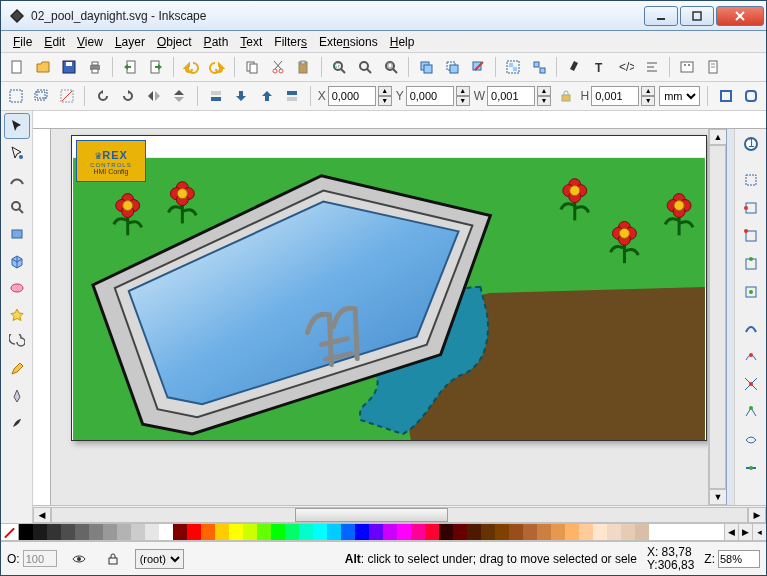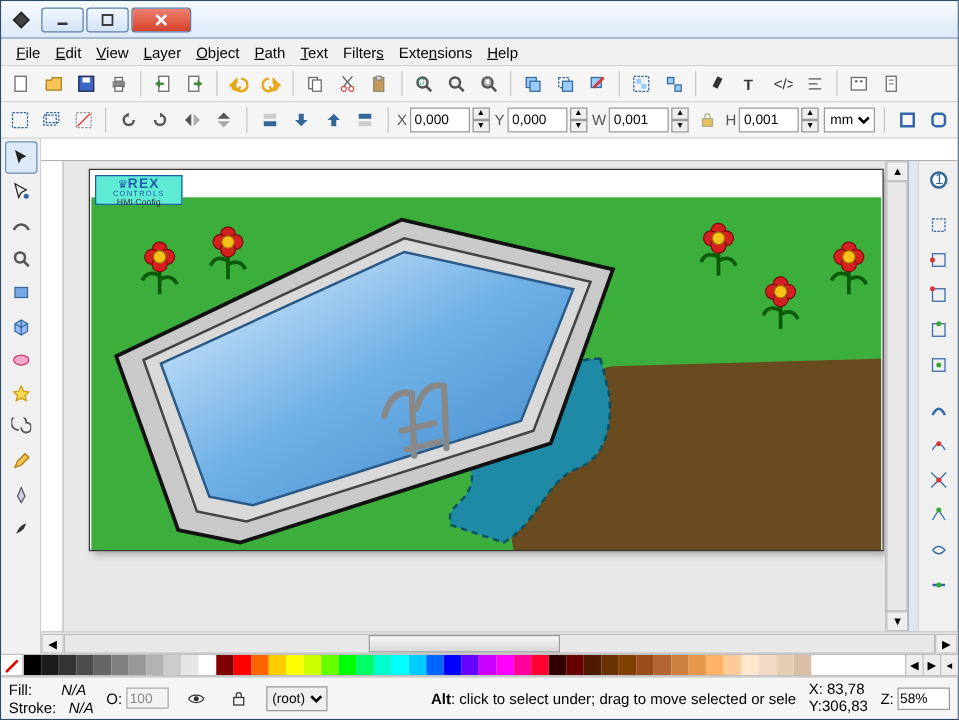--- a/index.html
+++ b/index.html
@@ -35,21 +35,21 @@
 .toolbox { width:32px; background:#f0f0f0; border-right:1px solid #d0d0d0; display:flex; flex-direction:column; align-items:center; padding:2px 0; gap:1px; }
 .toolbox .tool { width:26px; height:26px; display:flex; align-items:center; justify-content:center; border:1px solid transparent; border-radius:3px; }
 .toolbox .tool.active { border-color:#6a8fb3; background:#dce9f7; }
 
 .center { flex:1; display:flex; flex-direction:column; min-width:0; }
 .ruler-h { height:18px; background:#fff; border-bottom:1px solid #b0b0b0; }
 .canvaswrap { flex:1; display:flex; min-height:0; }
 .ruler-v { width:18px; background:#fff; border-right:1px solid #b0b0b0; }
 .canvas { flex:1; background:#e8e8e8; position:relative; overflow:hidden; }
 .page { position:absolute; left:20px; top:6px; width:636px; height:306px; background:#fff; box-shadow:3px 3px 6px rgba(0,0,0,.3); border:1px solid #333; }
-.rexbox { position:absolute; left:4px; top:4px; width:70px; height:24px; border:1px solid #1e5ea8; background:#5eead4; display:flex; flex-direction:column; align-items:center; justify-content:center; font-size:7px; color:#1e5ea8; }
+.rexbox { position:absolute; left:4px; top:4px; width:70px; height:42px; border:1px solid #1e5ea8; background:#eab308; display:flex; flex-direction:column; align-items:center; justify-content:center; font-size:7px; color:#1e5ea8; }
 .rexbox .logo { font-weight:bold; font-size:11px; color:#1e5ea8; letter-spacing:1px; }
 .rexbox .crown { color:#1e5ea8; font-size:9px; }
 .rexbox .sub { font-size:7px; color:#333; }
 .drawing { width:100%; height:100%; display:block; }
 .scroll-h { height:18px; background:#f0f0f0; border-top:1px solid #c0c0c0; display:flex; align-items:center; }
 .scroll-h .track { flex:1; height:16px; background:#e8e8e8; border:1px solid #c0c0c0; position:relative; }
 .scroll-h .thumb { position:absolute; left:35%; width:22%; height:100%; background:linear-gradient(#f8f8f8,#d8d8d8); border:1px solid #a0a0a0; }
 .sbtn { width:18px; height:16px; background:#eee; border:1px solid #c0c0c0; display:flex; align-items:center; justify-content:center; font-size:9px; }
 
 .rightdock { width:32px; background:#f0f0f0; border-left:1px solid #d0d0d0; display:flex; flex-direction:column; align-items:center; padding:2px 0; gap:2px; }
@@ -82,20 +82,21 @@
 
 <div class="window">
 
   <div class="titlebar">
     <span class="app-icon">
       <svg viewBox="0 0 16 16">
           <polygon points="8,1 15,8 8,15 1,8" fill="#222"></polygon>
           <polygon points="8,3 13,8 8,13 3,8" fill="#444"></polygon>
         </svg>
     </span>
+    <span class="title">02_pool_daynight.svg - Inkscape</span>
     <div class="winbtns">
       <div class="winbtn">
           <svg width="10" height="10">
             <line x1="1" y1="8" x2="9" y2="8" stroke="#333" stroke-width="2"></line>
           </svg>
         </div>
       <div class="winbtn">
           <svg width="10" height="10">
             <rect x="1" y="1" width="8" height="8" fill="none" stroke="#333" stroke-width="1.5"></rect>
           </svg>
@@ -669,24 +670,20 @@
         <div class="sw" style="background: rgb(242, 217, 198);"></div>
         <div class="sw" style="background: rgb(230, 204, 179);"></div>
         <div class="sw" style="background: rgb(217, 191, 166);"></div>
       </div>
     <div class="scroll">◀</div>
     <div class="scroll">▶</div>
     <div class="scroll">◂</div>
   </div>
 
   <div class="statusbar">
-    <div class="fillstroke">
-      <div><span>Fill:</span>&nbsp;&nbsp;&nbsp;&nbsp;&nbsp;&nbsp;&nbsp;<span style="font-style:italic">N/A</span></div>
-      <div><span>Stroke:</span>&nbsp;&nbsp;&nbsp;<span style="font-style:italic">N/A</span></div>
-    </div>
     <div class="op">
       <span>O:</span>
       <input disabled="" value="100" style="">
     </div>
     <div class="tbtn">
         <svg class="icon" viewBox="0 0 16 16">
           <path d="M2 8c2-4 10-4 12 0-2 4-10 4-12 0z" fill="none" stroke="#333"></path>
           <circle cx="8" cy="8" r="2" fill="#333"></circle>
         </svg>
       </div>

